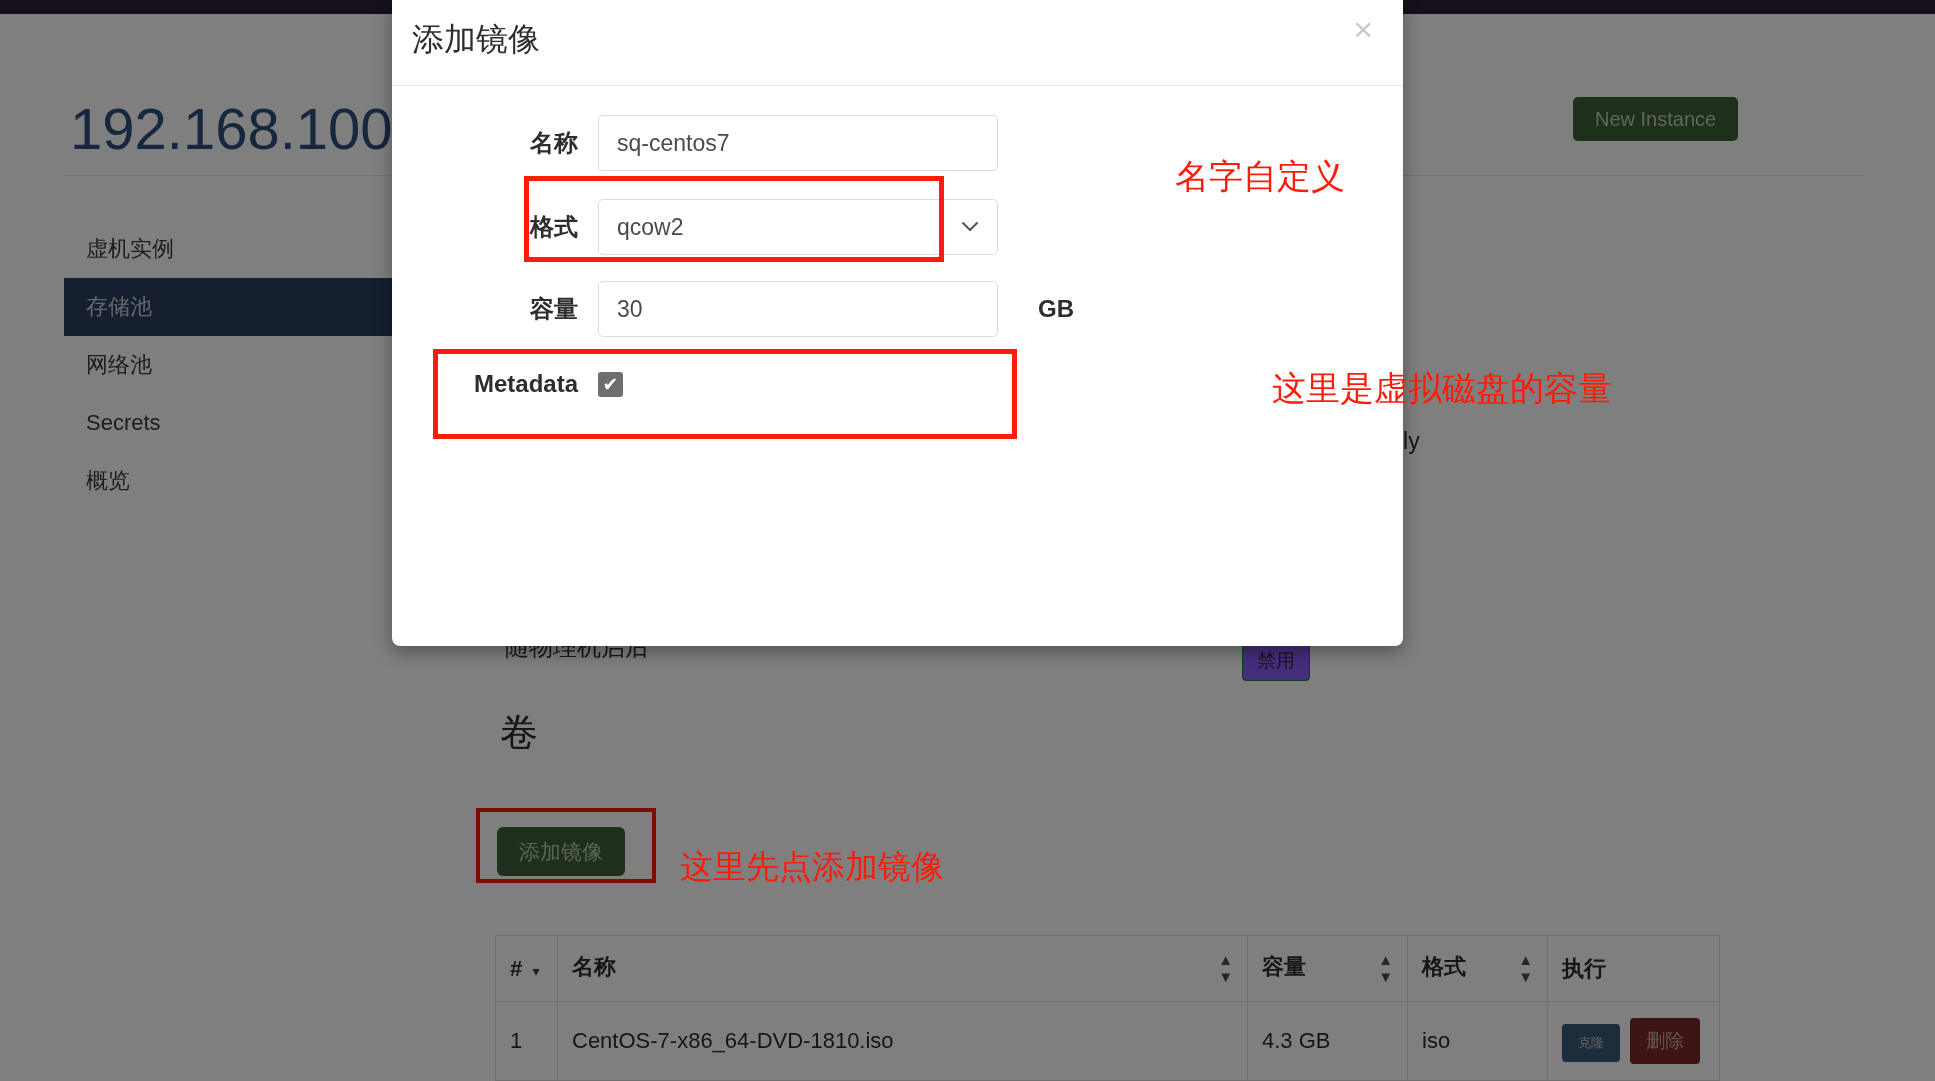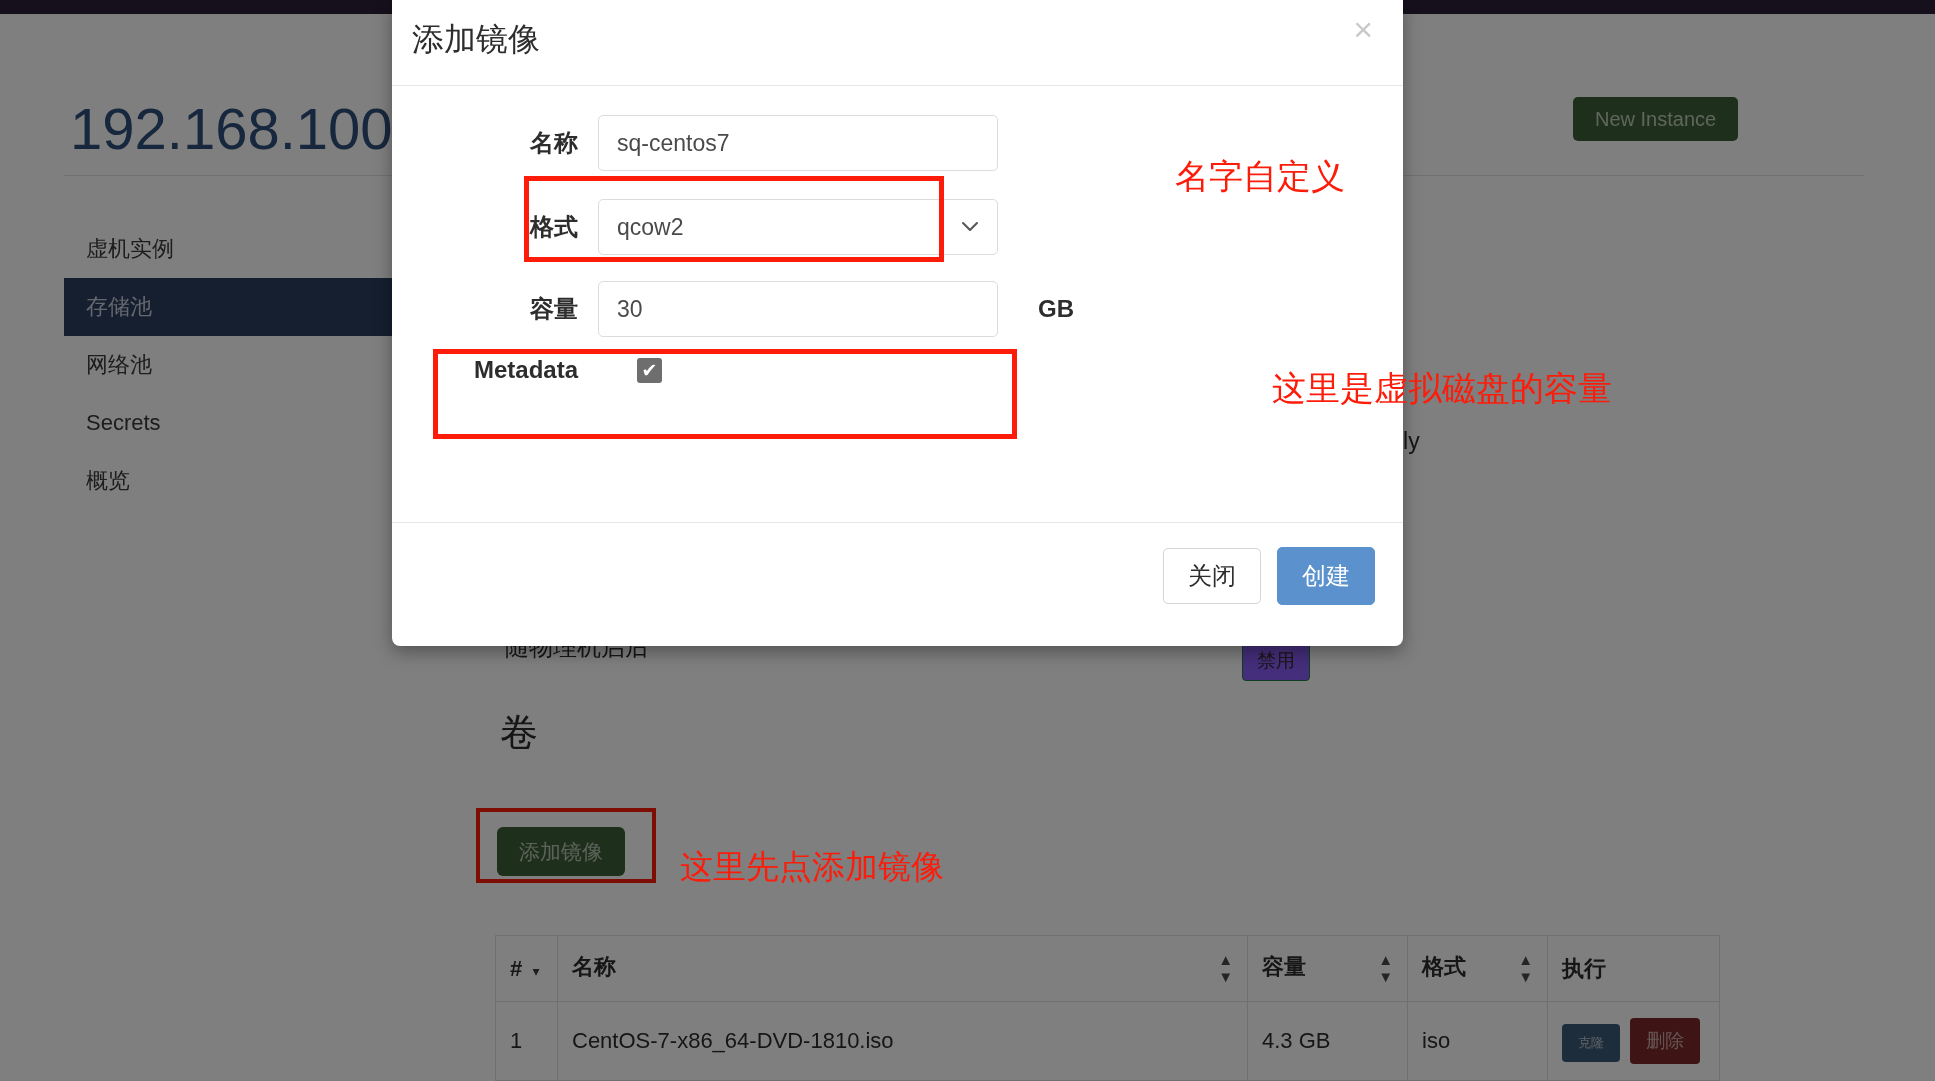--- a/index.html
+++ b/index.html
@@ -134,21 +134,21 @@
     cursor: pointer; line-height: 1; padding: 4px 8px;
   }
   .modal-body { position: relative; height: 436px; }
   .form-row {
     position: absolute; left: 0; width: 1011px;
     display: flex; align-items: center;
   }
   .row-name   { top: 29px; }
   .row-format { top: 113px; }
   .row-size   { top: 195px; }
-  .row-meta   { top: 270px; gap: 39px; }
+  .row-meta   { top: 284px; }
 
   .form-label {
     width: 206px; text-align: right; padding-right: 20px;
     font-size: 24px; font-weight: bold; color: #2d2d2d;
   }
   .form-control {
     width: 400px; height: 56px;
     border: 1px solid #dcdcdc; border-radius: 5px;
     font-size: 23px; color: #4a4a4a; padding: 0 18px;
     background: #fff; outline: none;
@@ -333,25 +333,19 @@
         <div class="form-label">Metadata</div>
         <div class="meta-box">
           <span>✔</span>
         </div>
       </div>
 
       <div class="hl-name"></div>
       <div class="hl-size"></div>
     </div>
 
-    <div class="modal-footer">
-      <div class="footer-btns">
-        <button class="btn-close-modal">关闭</button>
-        <button class="btn-create">创建</button>
-      </div>
-    </div>
   </div>
 
   <div class="anno anno-name">名字自定义</div>
   <div class="anno anno-size">这里是虚拟磁盘的容量</div>
   <div class="anno anno-add-image">这里先点添加镜像</div>
 
 </div>
 
 </body></html>

